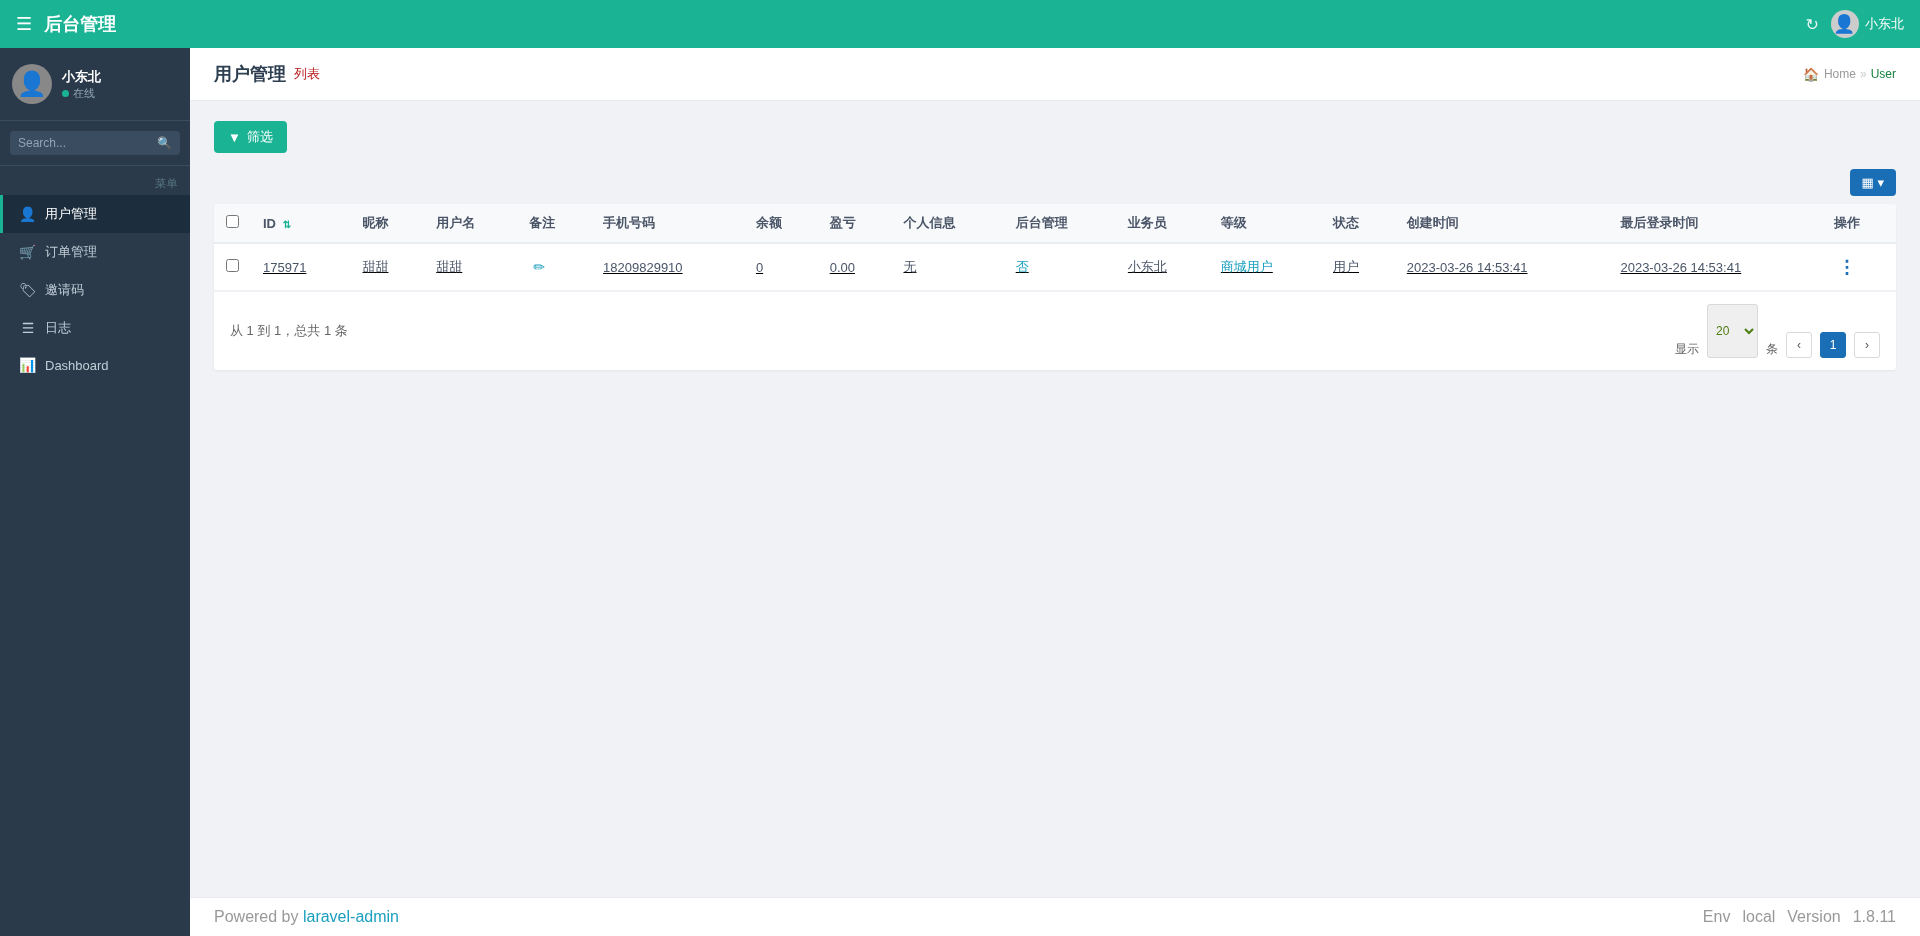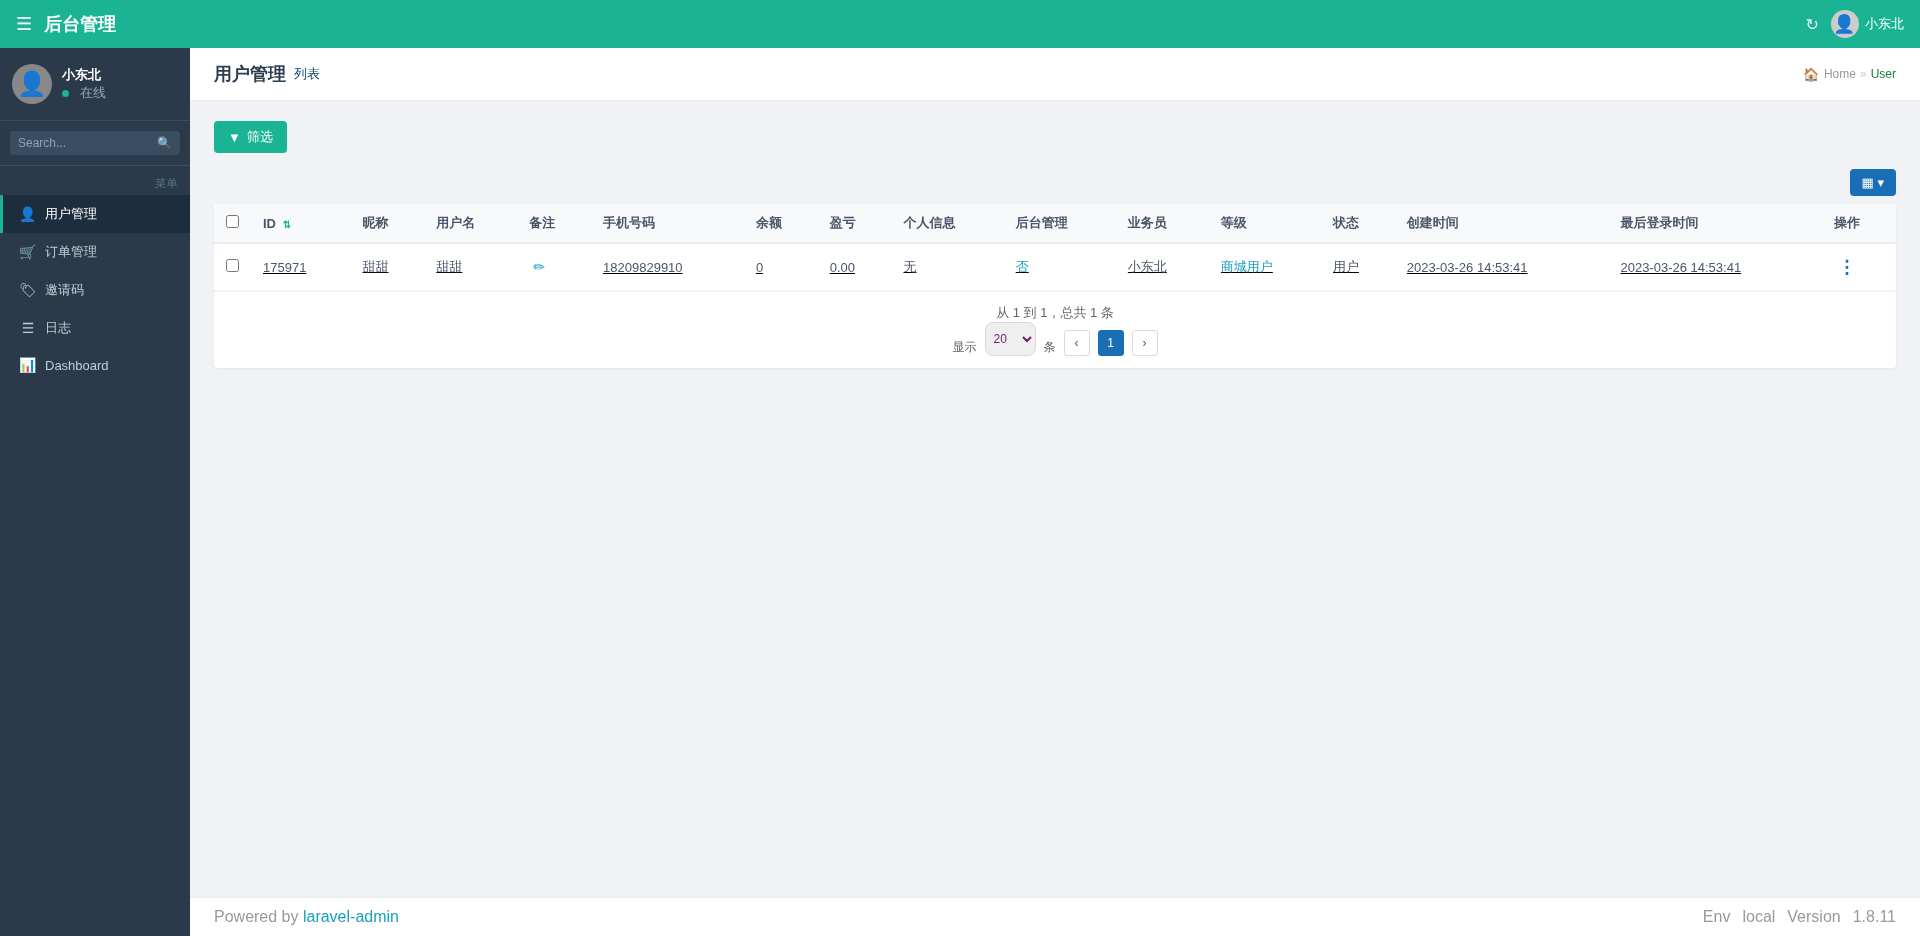--- a/index.html
+++ b/index.html
@@ -52,21 +52,21 @@
       border-bottom: 1px solid #3a4d60;
     }
     .sidebar-avatar {
       width: 40px; height: 40px; border-radius: 50%;
       background: #888;
       display: flex; align-items: center; justify-content: center;
       font-size: 24px; overflow: hidden;
     }
     .sidebar-user-info { display: flex; flex-direction: column; }
     .sidebar-user-name { color: #fff; font-size: 13px; font-weight: bold; }
-    .sidebar-user-status { display: flex; align-items: center; gap: 11px; font-size: 13px; color: #8ea5b8; text-align: right; }
+    .sidebar-user-status { display: flex; align-items: center; gap: 4px; font-size: 11px; color: #8ea5b8; text-align: right; }
     .status-dot { width: 7px; height: 7px; border-radius: 50%; background: #1ab394; display: inline-block; }
 
     .sidebar-search-wrap {
       padding: 10px 10px;
       border-bottom: 1px solid #3a4d60;
     }
     .sidebar-search {
       width: 100%;
       background: #3a4d60;
       border: none;
@@ -128,21 +128,21 @@
       background: #fff;
       padding: 14px 24px;
       display: flex;
       align-items: center;
       justify-content: space-between;
       border-bottom: 1px solid #e8ecef;
       flex-shrink: 0;
     }
     .page-title-wrap { display: flex; align-items: center; gap: 8px; }
     .page-title { font-size: 18px; font-weight: 600; color: #2c3e50; }
-    .page-subtitle { font-size: 13px; color: #0c4a6e; }
+    .page-subtitle { font-size: 13px; color: #b91c1c; }
     .breadcrumb { display: flex; align-items: center; gap: 4px; font-size: 12px; color: #999; }
     .breadcrumb a { color: #999; text-decoration: none; }
     .breadcrumb-sep { color: #ccc; }
     .breadcrumb-current { color: #15803d; }
     .breadcrumb-home-icon { font-size: 13px; }
 
     
     .content-area {
       flex: 1;
       padding: 20px 24px;
@@ -241,29 +241,28 @@
     
     .pagination-wrap {
       display: flex;
       align-items: center;
       justify-content: space-between;
       padding: 12px 16px;
       background: #fff;
       border-top: 1px solid #f0f2f5;
       font-size: 13px;
       color: #666;
-      flex-direction: column;
     }
     .pagination-right { display: flex; align-items: flex-end; gap: 8px; }
     .page-size-select {
       border: 1px solid #d9d9d9;
-      border-radius: 8px;
-      padding: 8px 4px;
+      border-radius: 3px;
+      padding: 18px 4px;
       font-size: 12px;
-      color: #701a75;
+      color: #4d7c0f;
     }
     .per-page-label { color: #666; font-size: 12px; }
     .pagination-btn {
       width: 26px; height: 26px;
       border: 1px solid #d9d9d9;
       background: #fff;
       border-radius: 3px;
       cursor: pointer;
       font-size: 12px;
       display: flex; align-items: center; justify-content: center;

